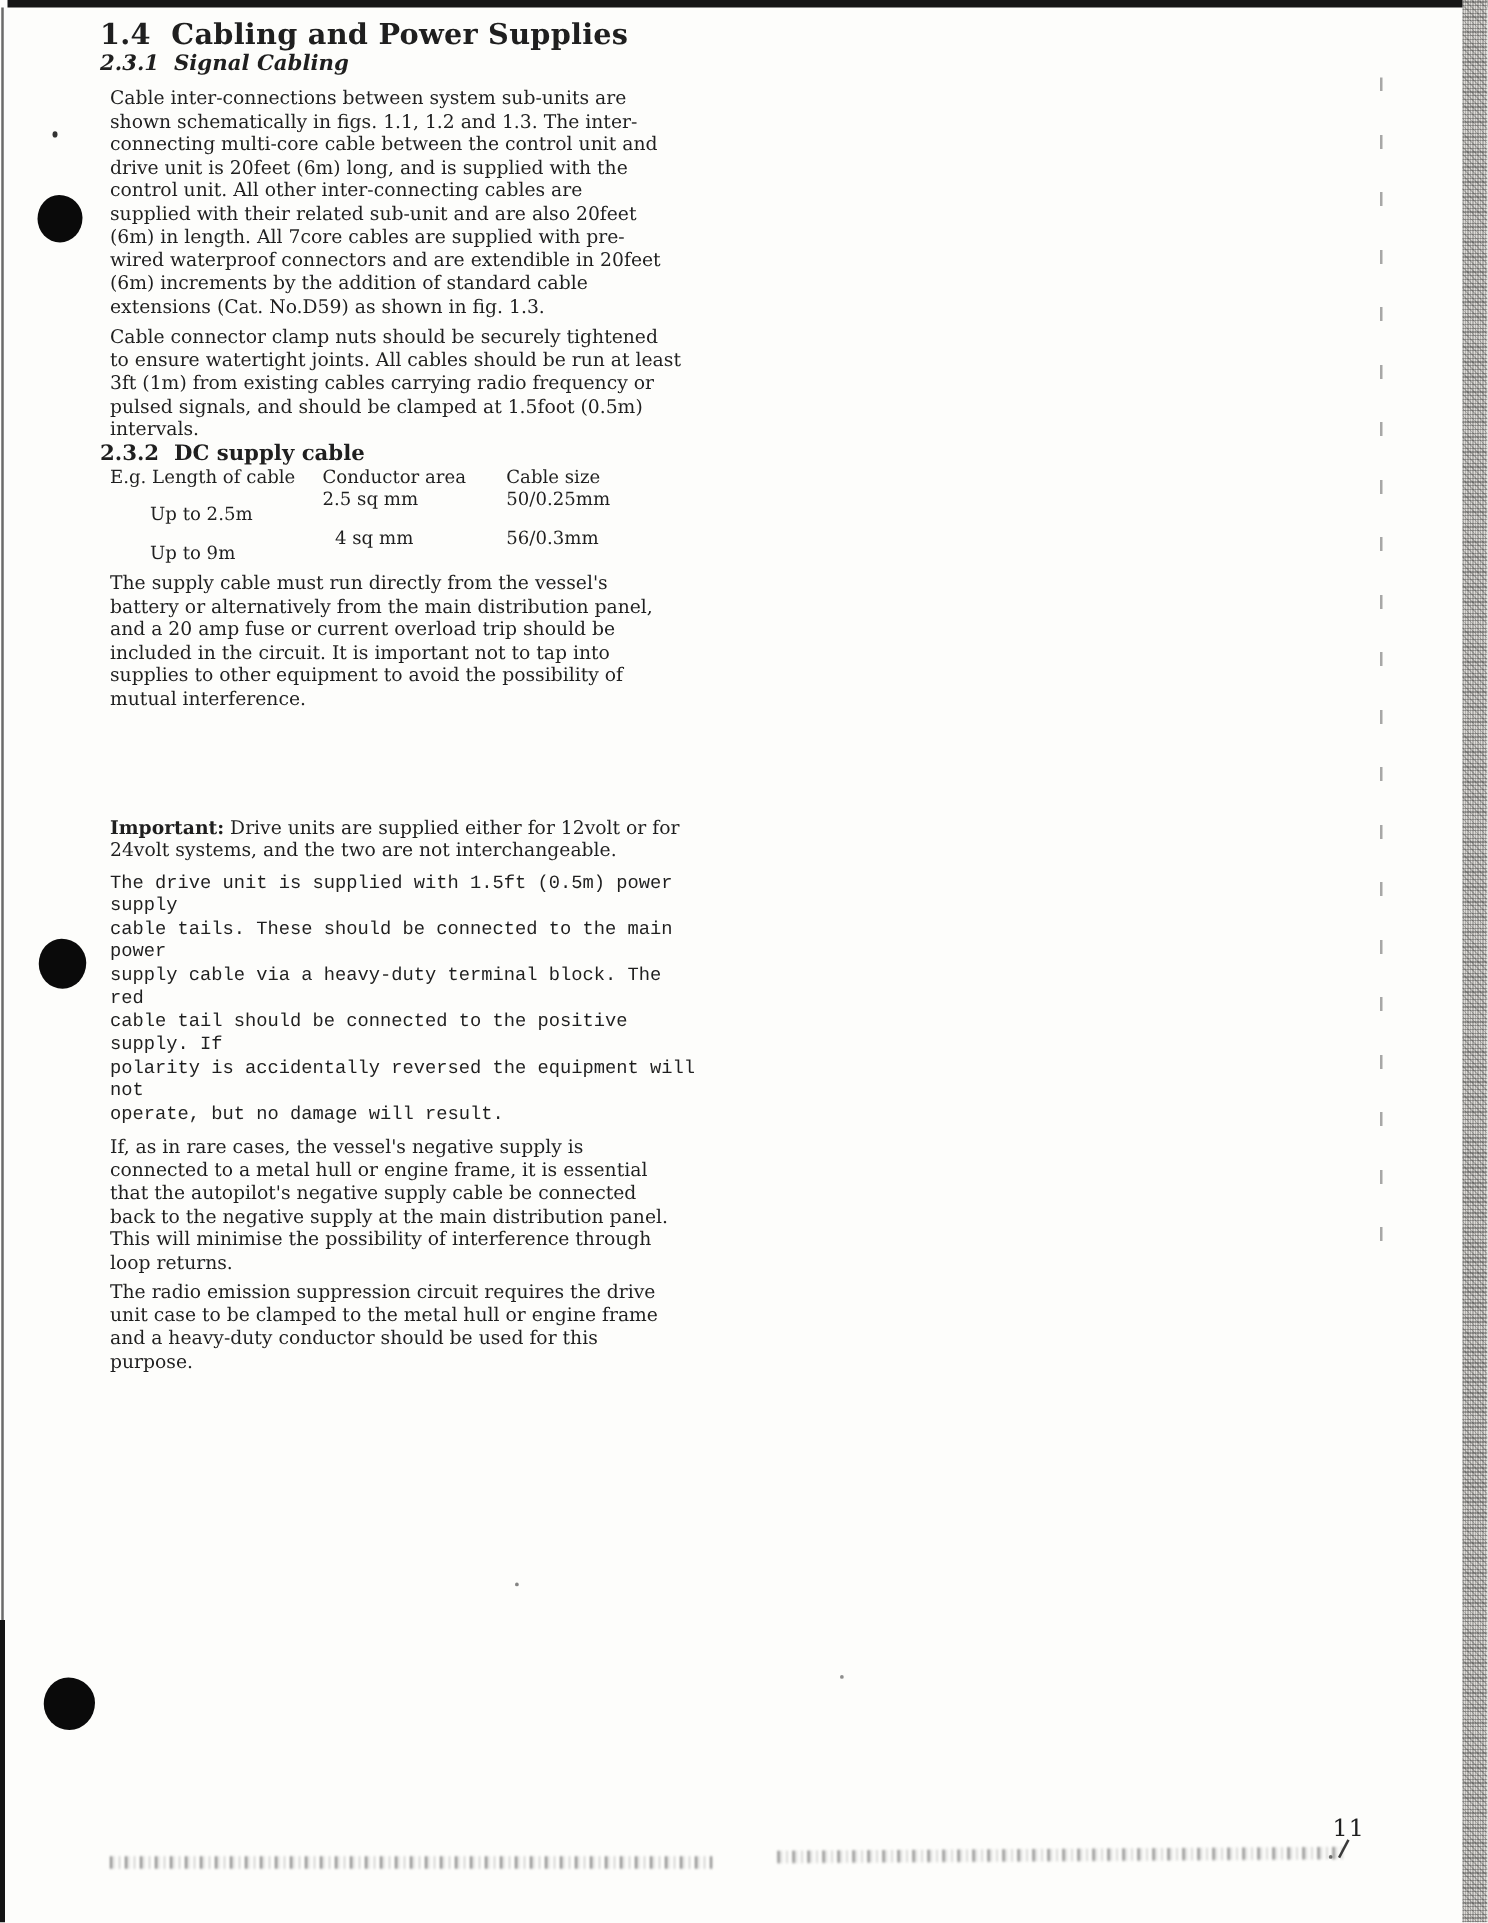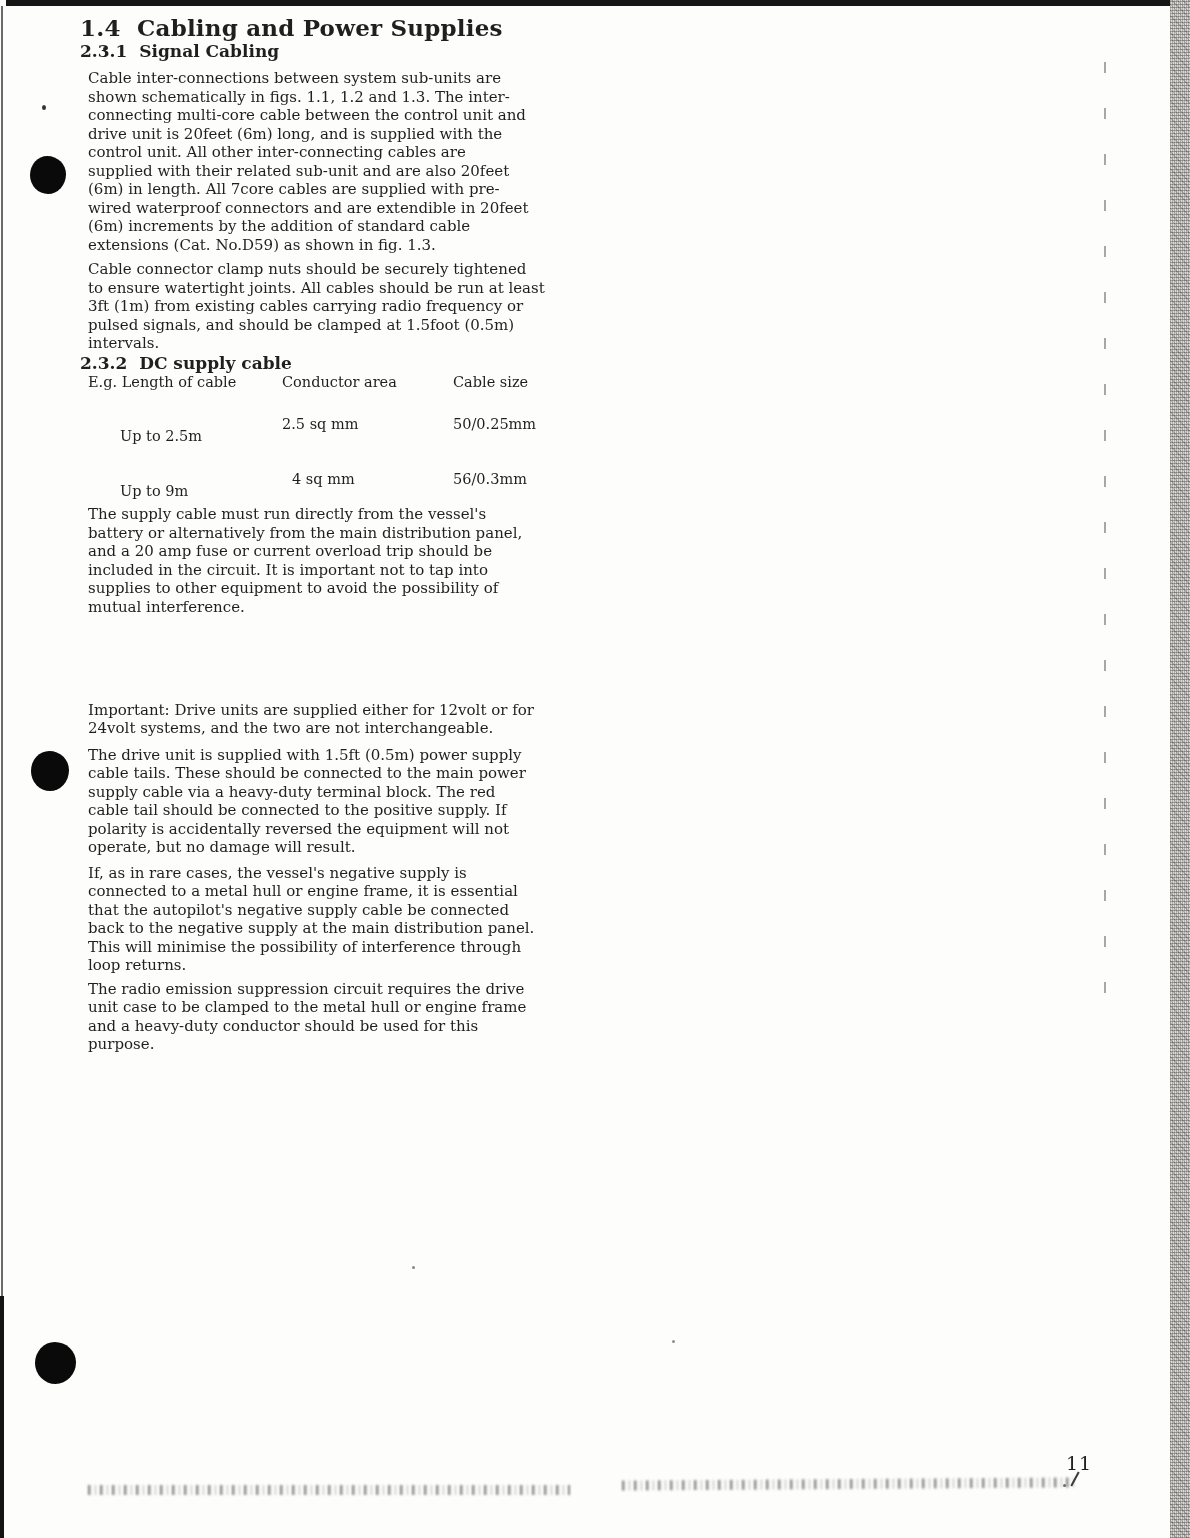--- a/index.html
+++ b/index.html
@@ -73,40 +73,40 @@
     position: absolute; left: 80px; top: 14px; width: 480px;
   }
   h1.doc-title {
     font-size: 23px; font-weight: bold; margin: 0;
     white-space: pre; letter-spacing: 0.2px;
   }
   h2.sub-heading {
     font-size: 17px; font-weight: bold; margin: 0;
     white-space: pre;
   }
-  .h2-first { margin-top: 13px; }
+  .h2-first { margin-top: 13px; font-style: italic; }
   .h2-second { margin-top: 9px; }
   .para {
     font-size: 15px; line-height: 18.5px;
     margin: 0 0 0 8px; white-space: pre-line;
   }
   .p1 { margin-top: 8px; }
   .p2 { margin-top: 6px; }
   .p-intro { margin-top: 6px; }
   .p-supply { margin-top: 5px; }
   .p-important { margin-top: 66px; }
-  .p-drive { margin-top: 8px; }
+  .p-drive { margin-top: 8px; font-family: Liberation Mono, monospace; }
   .p-rare { margin-top: 7px; }
   .p-radio { margin-top: 5px; }
-  .lead-bold { font-weight: normal; }
+  .lead-bold { font-weight: bold; }
 
   .cable-table {
     display: grid; grid-template-columns: 170px 147px 1fr;
     font-size: 14.5px; line-height: 18.5px;
-    margin-left: 8px; width: 440px; gap: 24px;
+    margin-left: 8px; width: 440px;
   }
   .cable-table .cell { white-space: pre; }
   .cable-table .indent { padding-left: 32px; margin-top: 12px; }
   .cable-table .indent-sm { padding-left: 10px; }
 
   .page-number {
     position: absolute; left: 1066px; top: 1452px;
     font-size: 19px; letter-spacing: 1px;
   }
 </style>

